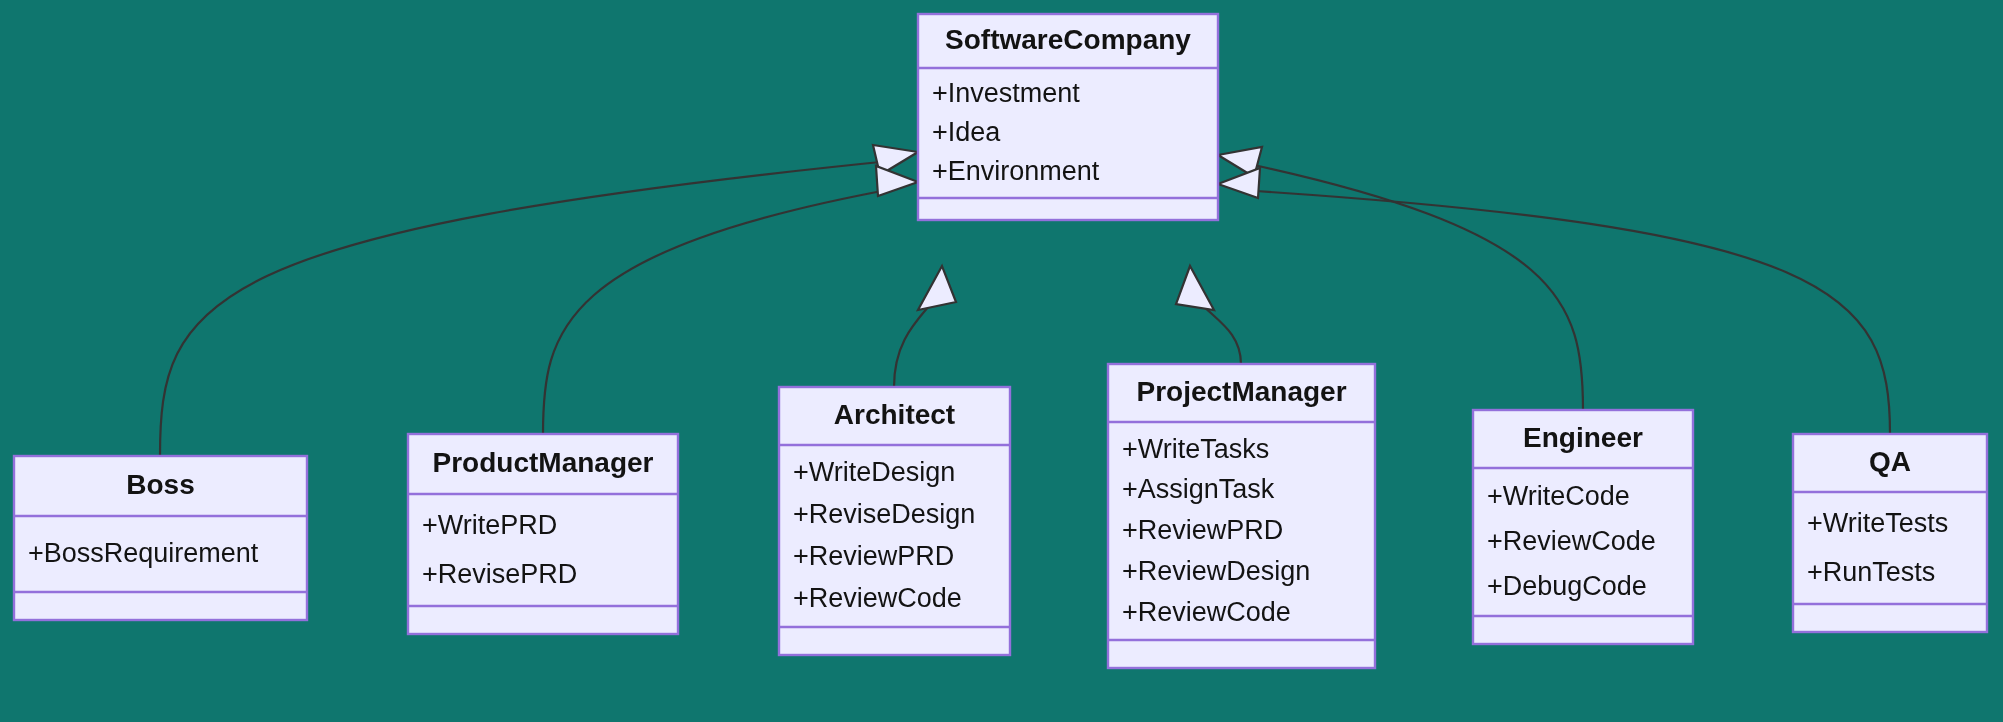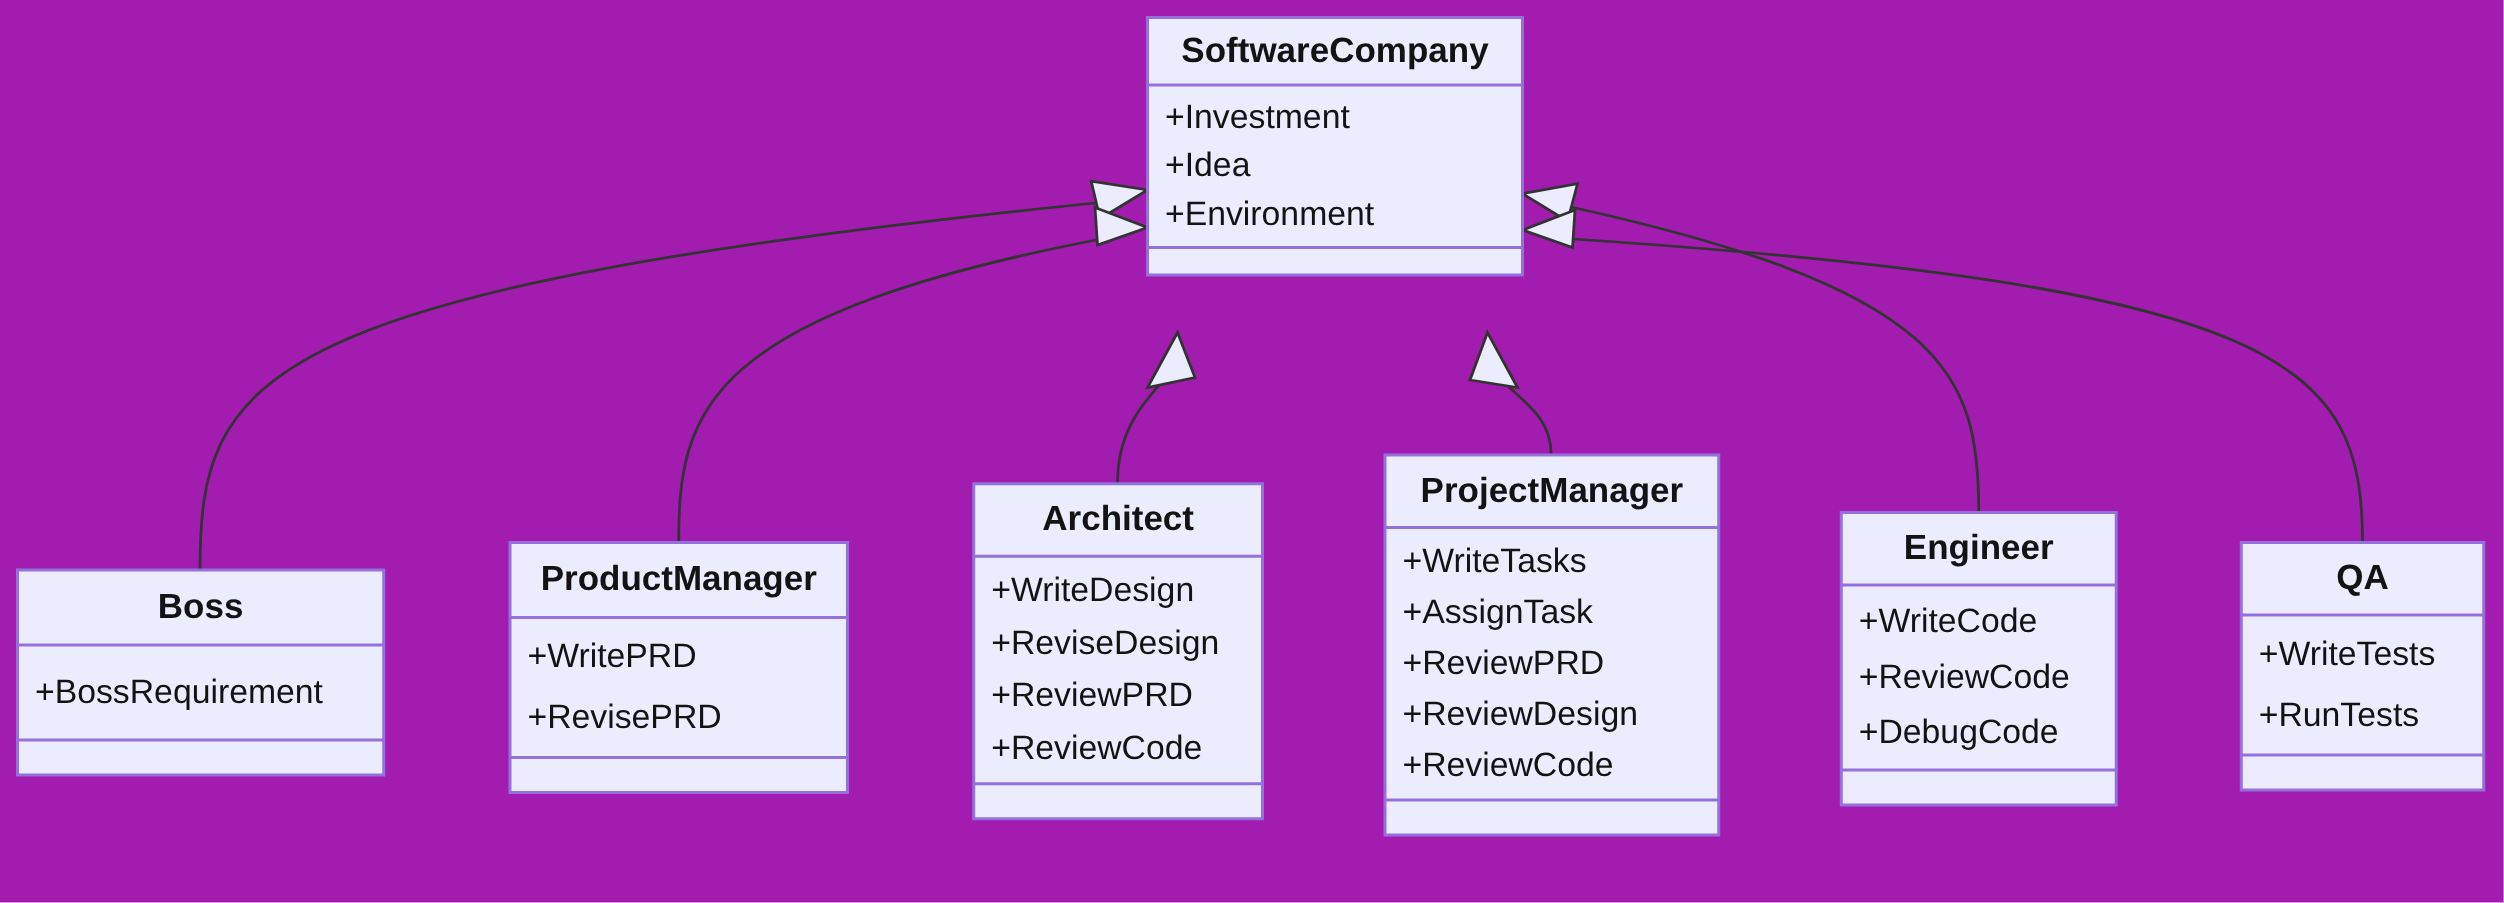--- a/index.html
+++ b/index.html
@@ -11,21 +11,21 @@
   body {
     width: 2003px;
     height: 722px;
     overflow: hidden;
     font-family: "Liberation Sans", sans-serif;
   }
   #diagram-root {
     position: relative;
     width: 2003px;
     height: 722px;
-    background: #a21caf;
+    background: #0f766e;
   }
   svg#uml-svg {
     display: block;
     width: 2003px;
     height: 722px;
   }
   .cls-box-rect {
     fill: #ECECFF;
     stroke: #9370DB;
     stroke-width: 2.4;

